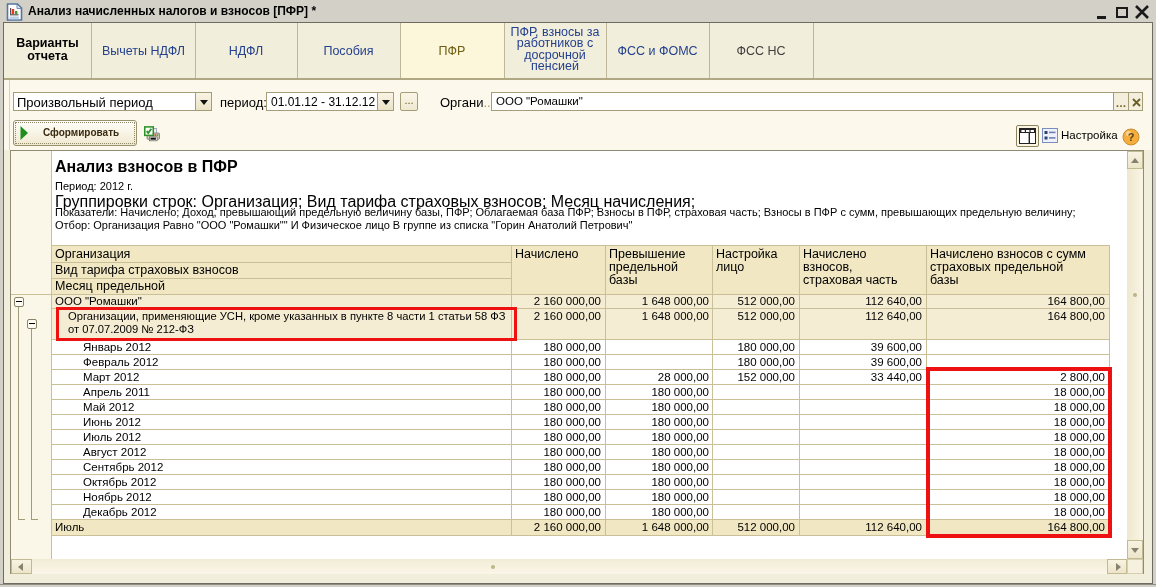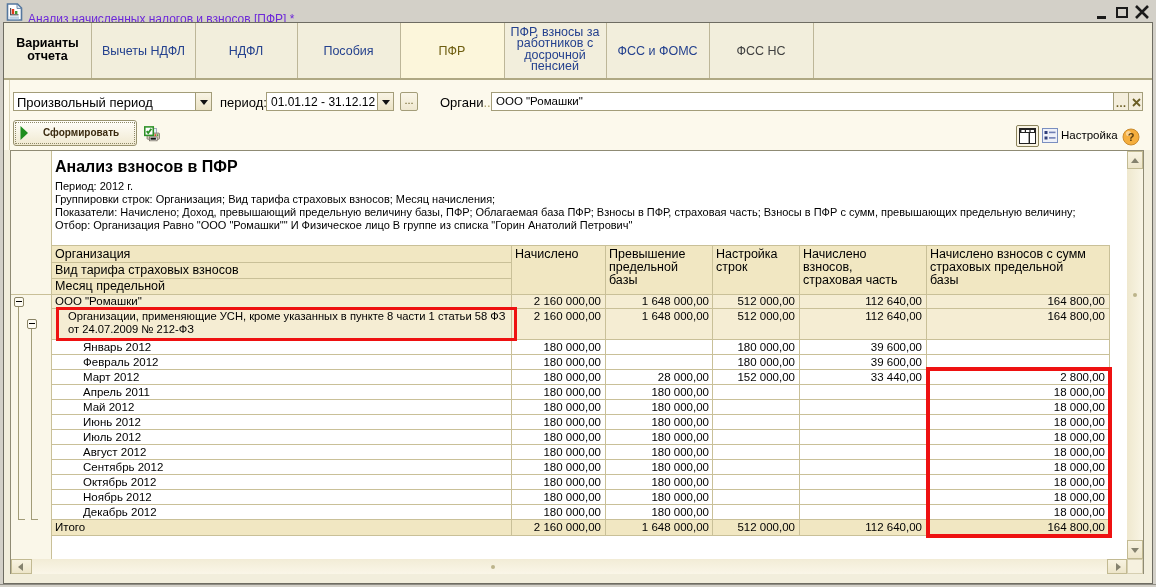--- a/index.html
+++ b/index.html
@@ -12,21 +12,21 @@
 <svg class="a" style="left:6px;top:3px" width="17" height="18" viewBox="0 0 17 18">
     <path d="M1.5 1h10l4 4v12h-14z" fill="#fff" stroke="#55779E" stroke-width="1.6"></path>
     <path d="M11 1l4.5 4.5h-4.5z" fill="#D7E4F0" stroke="#55779E" stroke-width="0.8"></path>
     <rect x="4" y="5" width="1.2" height="7" fill="#555"></rect>
     <rect x="4" y="11.2" width="8.5" height="1.2" fill="#555"></rect>
     <rect x="5.8" y="6" width="2.4" height="5" fill="#E03A1F"></rect>
     <rect x="9" y="8" width="2.4" height="3" fill="#3C9E32"></rect>
     <rect x="3.5" y="13.6" width="9.5" height="1.1" fill="#9DBBD6"></rect>
     <rect x="3.5" y="15.4" width="9.5" height="1.1" fill="#9DBBD6"></rect>
   </svg>
-<div style="position:absolute;left:28px;top:12px;font-size:12px;font-weight:normal;color:#6d28d9;white-space:nowrap">Анализ начисленных налогов и взносов [ПФР] *</div>
+<div style="position:absolute;left:28px;top:4px;font-size:12px;font-weight:bold;color:#000000;white-space:nowrap">Анализ начисленных налогов и взносов [ПФР] *</div>
 <div style="position:absolute;left:1097px;top:16px;width:9px;height:2.5px;background:#1A1A1A"></div>
 <div style="position:absolute;left:1116px;top:7px;width:12px;height:11px;border:2px solid #1A1A1A"></div>
 <svg class="a" style="left:1135px;top:5px" width="14" height="14" viewBox="0 0 14 14">
     <path d="M1 1 L13 13 M13 1 L1 13" stroke="#1A1A1A" stroke-width="2.6"></path>
   </svg>
 <div style="position:absolute;left:3px;top:22px;width:1150px;height:562px;border:1px solid #6E6C62;background:#F2EEDC"></div>
 <div style="position:absolute;left:0px;top:584px;width:1156px;height:1px;background:#8F8D85"></div>
 <div style="position:absolute;left:400px;top:23px;width:104px;height:56px;background:#FCF6DB"></div>
 <div style="position:absolute;left:91px;top:23px;width:1px;height:56px;background:#BDB698"></div>
 <div style="position:absolute;left:195px;top:23px;width:1px;height:56px;background:#BDB698"></div>
@@ -112,21 +112,21 @@
 <svg class="a" style="left:1122px;top:128px" width="18" height="18" viewBox="0 0 18 18">
     <circle cx="9" cy="9" r="8" fill="#F5AE3D" stroke="#C98B2E"></circle>
     <circle cx="6.5" cy="5.5" r="2.6" fill="#FBD9A0" opacity="0.85"></circle>
     <text x="9" y="13.2" font-family="Liberation Sans" font-size="11px" font-weight="bold" fill="#5A3E10" text-anchor="middle">?</text>
   </svg>
 <div style="position:absolute;left:10px;top:150px;width:1134px;height:424px;border:1px solid #8F8B74;background:#fff"></div>
 <div style="position:absolute;left:11px;top:151px;width:41px;height:408px;background:#FAF7E9;border-right:1px solid #C9C098"></div>
 <div style="position:absolute;left:11px;top:294px;width:41px;height:1px;background:#C9C098"></div>
 <div style="position:absolute;left:55px;top:158px;font-size:16px;font-weight:bold;white-space:nowrap">Анализ взносов в ПФР</div>
 <div style="position:absolute;left:55px;top:180px;font-size:11px;white-space:nowrap">Период: 2012 г.</div>
-<div style="position:absolute;left:55px;top:193px;font-size:11px;white-space:nowrap">Группировки строк: Организация; Вид тарифа страховых взносов; Месяц начисления;</div>
+<div style="position:absolute;left:55px;top:193px;font-size:16px;white-space:nowrap">Группировки строк: Организация; Вид тарифа страховых взносов; Месяц начисления;</div>
 <div style="position:absolute;left:55px;top:206px;font-size:11px;white-space:nowrap">Показатели: Начислено; Доход, превышающий предельную величину базы, ПФР; Облагаемая база ПФР; Взносы в ПФР, страховая часть; Взносы в ПФР с сумм, превышающих предельную величину;</div>
 <div style="position:absolute;left:55px;top:219px;font-size:11px;white-space:nowrap">Отбор: Организация Равно "ООО "Ромашки"" И Физическое лицо В группе из списка "Горин Анатолий Петрович"</div>
 <div style="position:absolute;left:52px;top:245px;width:1057px;height:49px;background:#F1E7C2"></div>
 <div style="position:absolute;left:52px;top:294px;width:1057px;height:14px;background:#F5EDD3"></div>
 <div style="position:absolute;left:52px;top:308px;width:1057px;height:31px;background:#F5EDD3"></div>
 <div style="position:absolute;left:52px;top:519px;width:1057px;height:16px;background:#F1E7C2"></div>
 <div style="position:absolute;left:52px;top:245px;width:1057px;height:1px;background:#C9C098"></div>
 <div style="position:absolute;left:52px;top:294px;width:1057px;height:1px;background:#C9C098"></div>
 <div style="position:absolute;left:52px;top:308px;width:1057px;height:1px;background:#C9C098"></div>
 <div style="position:absolute;left:52px;top:339px;width:1057px;height:1px;background:#C9C098"></div>
@@ -152,35 +152,35 @@
 <div style="position:absolute;left:926px;top:245px;width:1px;height:290px;background:#C9C098"></div>
 <div style="position:absolute;left:1109px;top:245px;width:1px;height:290px;background:#C9C098"></div>
 <div class="h" style="left:55px;top:248px">Организация</div>
 <div class="h" style="left:55px;top:264px">Вид тарифа страховых взносов</div>
 <div class="h" style="left:55px;top:280px">Месяц предельной</div>
 <div class="h" style="left:515px;top:248px">Начислено</div>
 <div class="h" style="left:609px;top:248px">Превышение</div>
 <div class="h" style="left:609px;top:261px">предельной</div>
 <div class="h" style="left:609px;top:274px">базы</div>
 <div class="h" style="left:716px;top:248px">Настройка</div>
-<div class="h" style="left:716px;top:261px">строк</div>
+<div class="h" style="left:716px;top:261px">лицо</div>
 <div class="h" style="left:803px;top:248px">Начислено</div>
 <div class="h" style="left:803px;top:261px">взносов,</div>
 <div class="h" style="left:803px;top:274px">страховая часть</div>
 <div class="h" style="left:930px;top:248px">Начислено взносов с сумм</div>
 <div class="h" style="left:930px;top:261px">страховых предельной</div>
 <div class="h" style="left:930px;top:274px">базы</div>
 <div class="t" style="left:55px;top:295px">ООО "Ромашки"</div>
 <div class="n" style="left:491px;top:295px">2 160 000,00</div>
 <div class="n" style="left:599px;top:295px">1 648 000,00</div>
 <div class="n" style="left:685px;top:295px">512 000,00</div>
 <div class="n" style="left:812px;top:295px">112 640,00</div>
 <div class="n" style="left:995px;top:295px">164 800,00</div>
 <div style="position:absolute;left:68px;top:310px;font-size:11.2px;white-space:nowrap">Организации, применяющие УСН, кроме указанных в пункте 8 части 1 статьи 58 ФЗ</div>
-<div style="position:absolute;left:68px;top:323px;font-size:11.2px;white-space:nowrap">от 24.07.2009 № 212-ФЗ</div>
+<div style="position:absolute;left:68px;top:323px;font-size:11.2px;white-space:nowrap">от 07.07.2009 № 212-ФЗ</div>
 <div class="n" style="left:491px;top:310px">2 160 000,00</div>
 <div class="n" style="left:599px;top:310px">1 648 000,00</div>
 <div class="n" style="left:685px;top:310px">512 000,00</div>
 <div class="n" style="left:812px;top:310px">112 640,00</div>
 <div class="n" style="left:995px;top:310px">164 800,00</div>
 <div class="t" style="left:83px;top:341px">Январь 2012</div>
 <div class="n" style="left:491px;top:341px">180 000,00</div>
 <div class="n" style="left:685px;top:341px">180 000,00</div>
 <div class="n" style="left:812px;top:341px">39 600,00</div>
 <div class="t" style="left:83px;top:356px">Февраль 2012</div>
@@ -222,21 +222,21 @@
 <div class="n" style="left:599px;top:476px">180 000,00</div>
 <div class="n" style="left:995px;top:476px">18 000,00</div>
 <div class="t" style="left:83px;top:491px">Ноябрь 2012</div>
 <div class="n" style="left:491px;top:491px">180 000,00</div>
 <div class="n" style="left:599px;top:491px">180 000,00</div>
 <div class="n" style="left:995px;top:491px">18 000,00</div>
 <div class="t" style="left:83px;top:506px">Декабрь 2012</div>
 <div class="n" style="left:491px;top:506px">180 000,00</div>
 <div class="n" style="left:599px;top:506px">180 000,00</div>
 <div class="n" style="left:995px;top:506px">18 000,00</div>
-<div class="t" style="left:55px;top:521px">Итого</div>
+<div class="t" style="left:55px;top:521px">Июль</div>
 <div class="n" style="left:491px;top:521px">2 160 000,00</div>
 <div class="n" style="left:599px;top:521px">1 648 000,00</div>
 <div class="n" style="left:685px;top:521px">512 000,00</div>
 <div class="n" style="left:812px;top:521px">112 640,00</div>
 <div class="n" style="left:995px;top:521px">164 800,00</div>
 <div style="position:absolute;left:56px;top:307px;width:461px;height:34px;border:3px solid #EE1111"></div>
 <div style="position:absolute;left:926px;top:367px;width:186px;height:171px;border:4px solid #EE1111"></div>
 <div style="position:absolute;left:18px;top:306px;width:1px;height:214px;background:#A29C78"></div>
 <div style="position:absolute;left:31px;top:328px;width:1px;height:192px;background:#A29C78"></div>
 <div style="position:absolute;left:18px;top:519px;width:7px;height:1px;background:#A29C78"></div>

